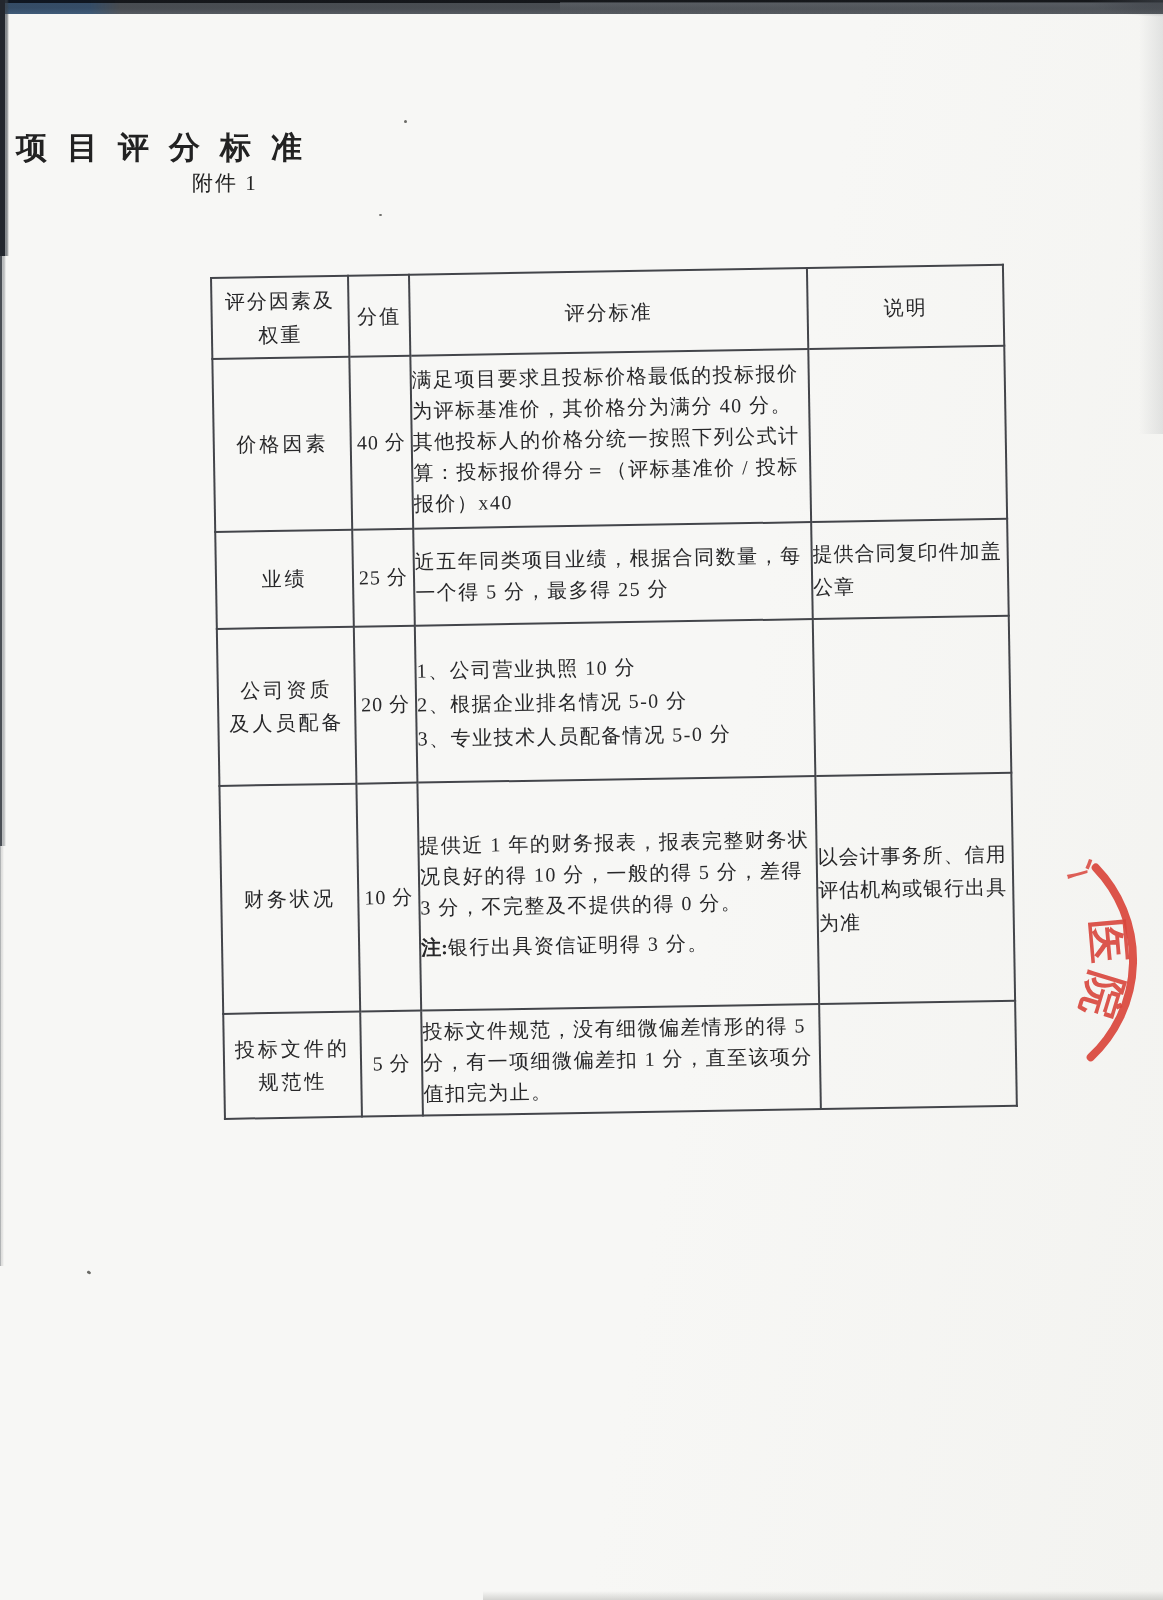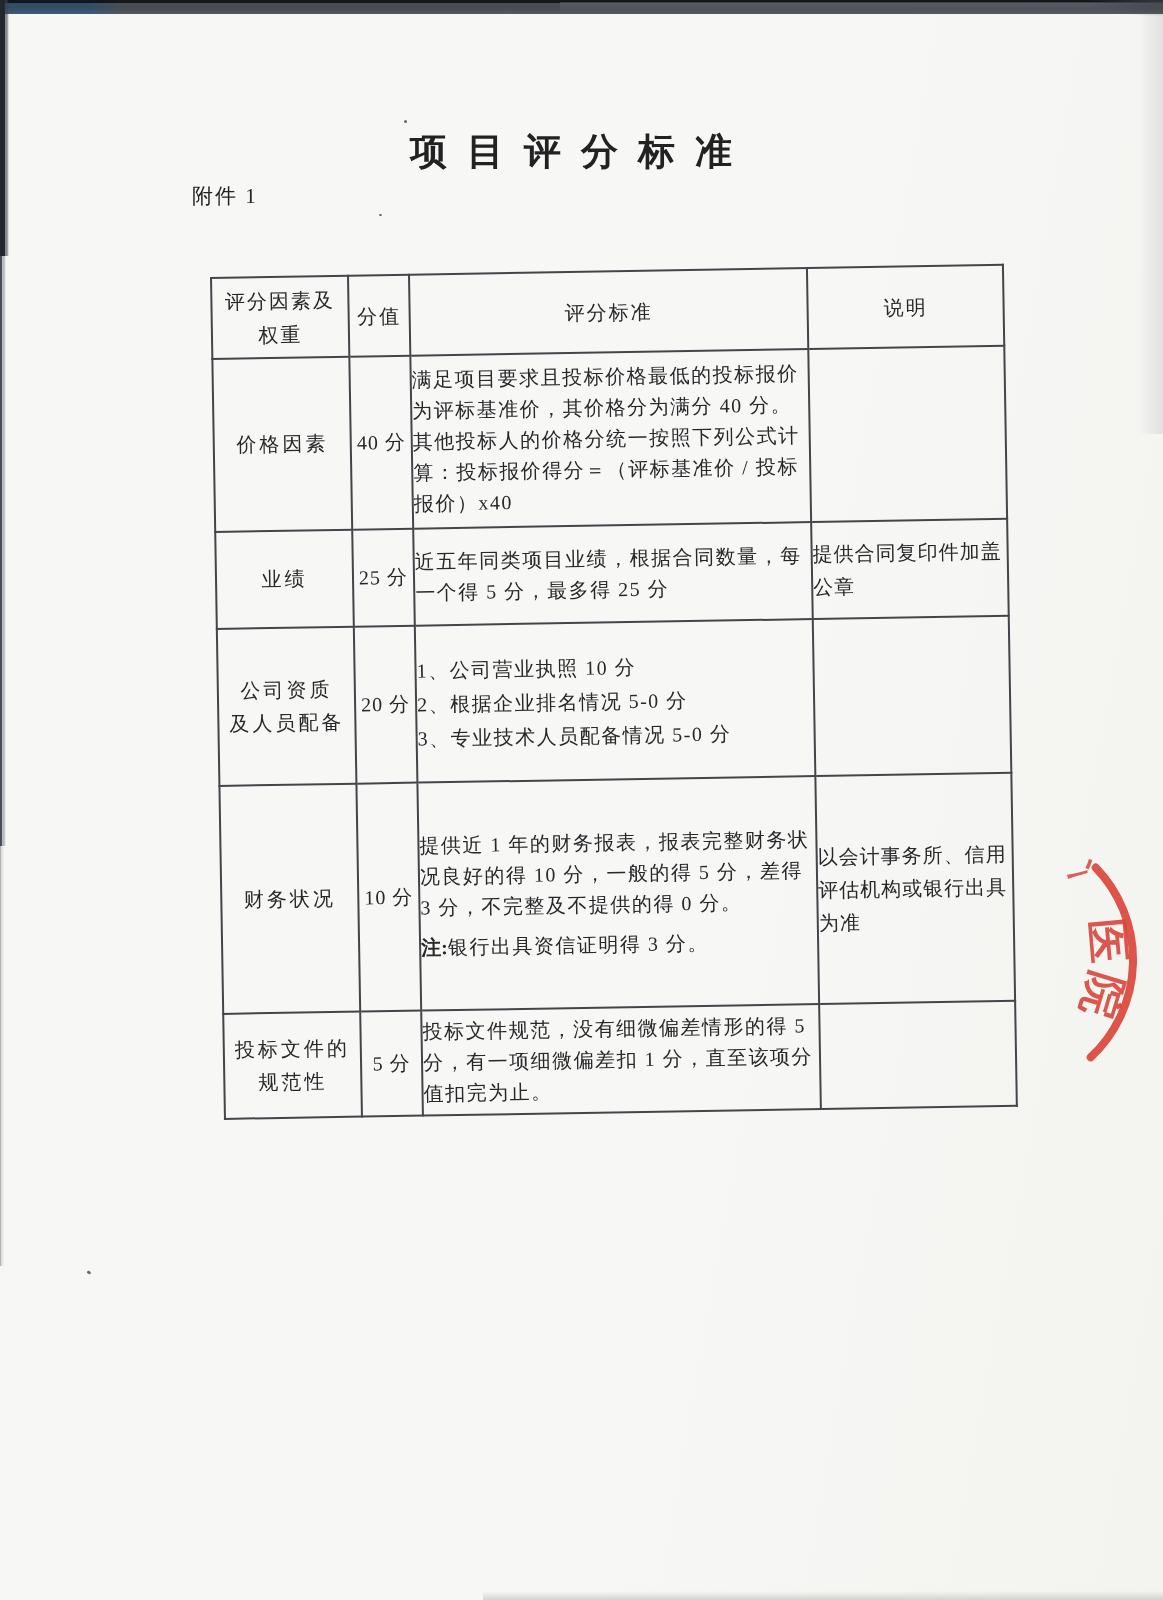--- a/index.html
+++ b/index.html
@@ -28,23 +28,23 @@
   .edge-right{position:absolute;right:0;top:14px;width:24px;height:420px;
     background:linear-gradient(to left, rgba(120,125,132,.16), rgba(120,125,132,0));}
   .edge-bottom{position:absolute;right:0;bottom:0;width:680px;height:9px;
     background:linear-gradient(to top, rgba(160,160,156,.4), rgba(160,160,156,0));}
   .speck{position:absolute;background:#6a6a66;border-radius:50%;}
   .speck.s1{left:404px;top:120px;width:3px;height:3px;}
   .speck.s2{left:87px;top:1271px;width:4px;height:3px;transform:rotate(25deg);border-radius:40% 60% 60% 40%;}
   .speck.s3{left:379px;top:214px;width:3px;height:2px;}
 
   
-  .doc-title{position:absolute;left:16px;top:127px;width:1130px;text-align:center;
-    font-size:37px;font-weight:700;letter-spacing:20px;color:#222;}
-  .attachment{position:absolute;left:192px;top:182px;font-size:21px;color:#222;letter-spacing:2px;}
+  .doc-title{position:absolute;left:16px;top:127px;width:1130px;text-align:left;
+    font-size:31px;font-weight:700;letter-spacing:20px;color:#222;}
+  .attachment{position:absolute;left:192px;top:169px;font-size:21px;color:#222;letter-spacing:2px;}
 
   
   .table-wrap{position:absolute;left:210px;top:277px;transform:rotate(-0.95deg);transform-origin:0 0;}
   table.score{border-collapse:collapse;table-layout:fixed;width:792px;background:transparent;}
   table.score td,table.score th{border:2px solid #43454a;padding:0;font-weight:400;vertical-align:middle;}
   col.c1{width:137px;} col.c2{width:61px;} col.c3{width:398px;} col.c4{width:196px;}
   tr.r-head{height:81px;} tr.r1{height:173px;} tr.r2{height:97px;}
   tr.r3{height:157px;} tr.r4{height:228px;} tr.r5{height:105px;}
   .cell-center{text-align:center;font-size:20px;letter-spacing:3px;white-space:pre-line;line-height:33px;color:#28282a;}
   .cell-head{text-align:center;font-size:20px;letter-spacing:2px;white-space:pre-line;line-height:34px;color:#28282a;}

